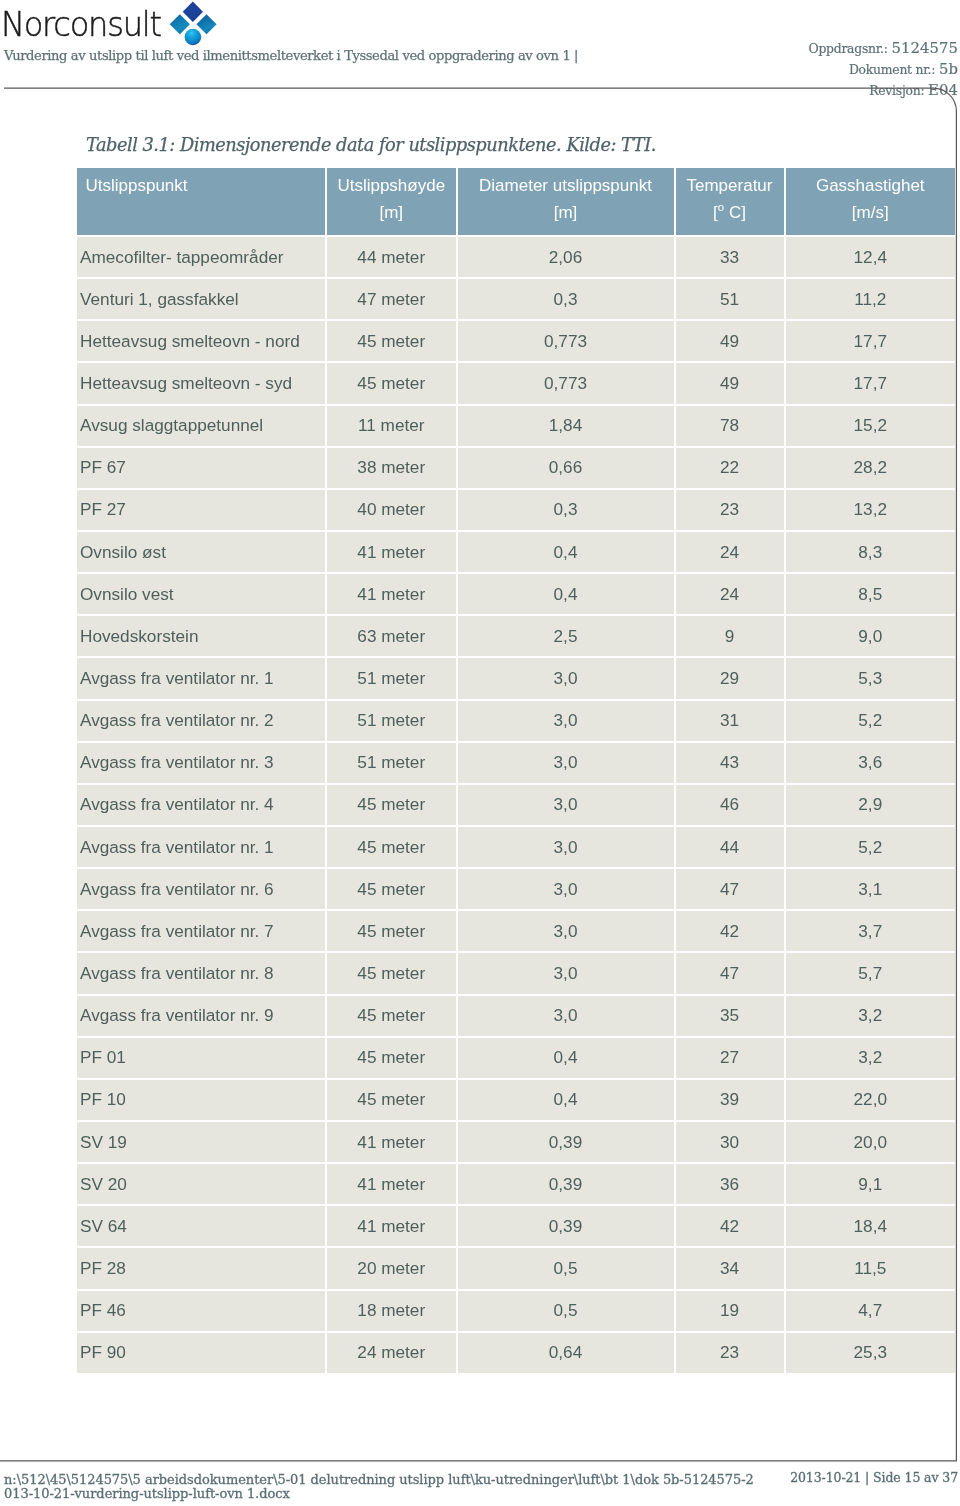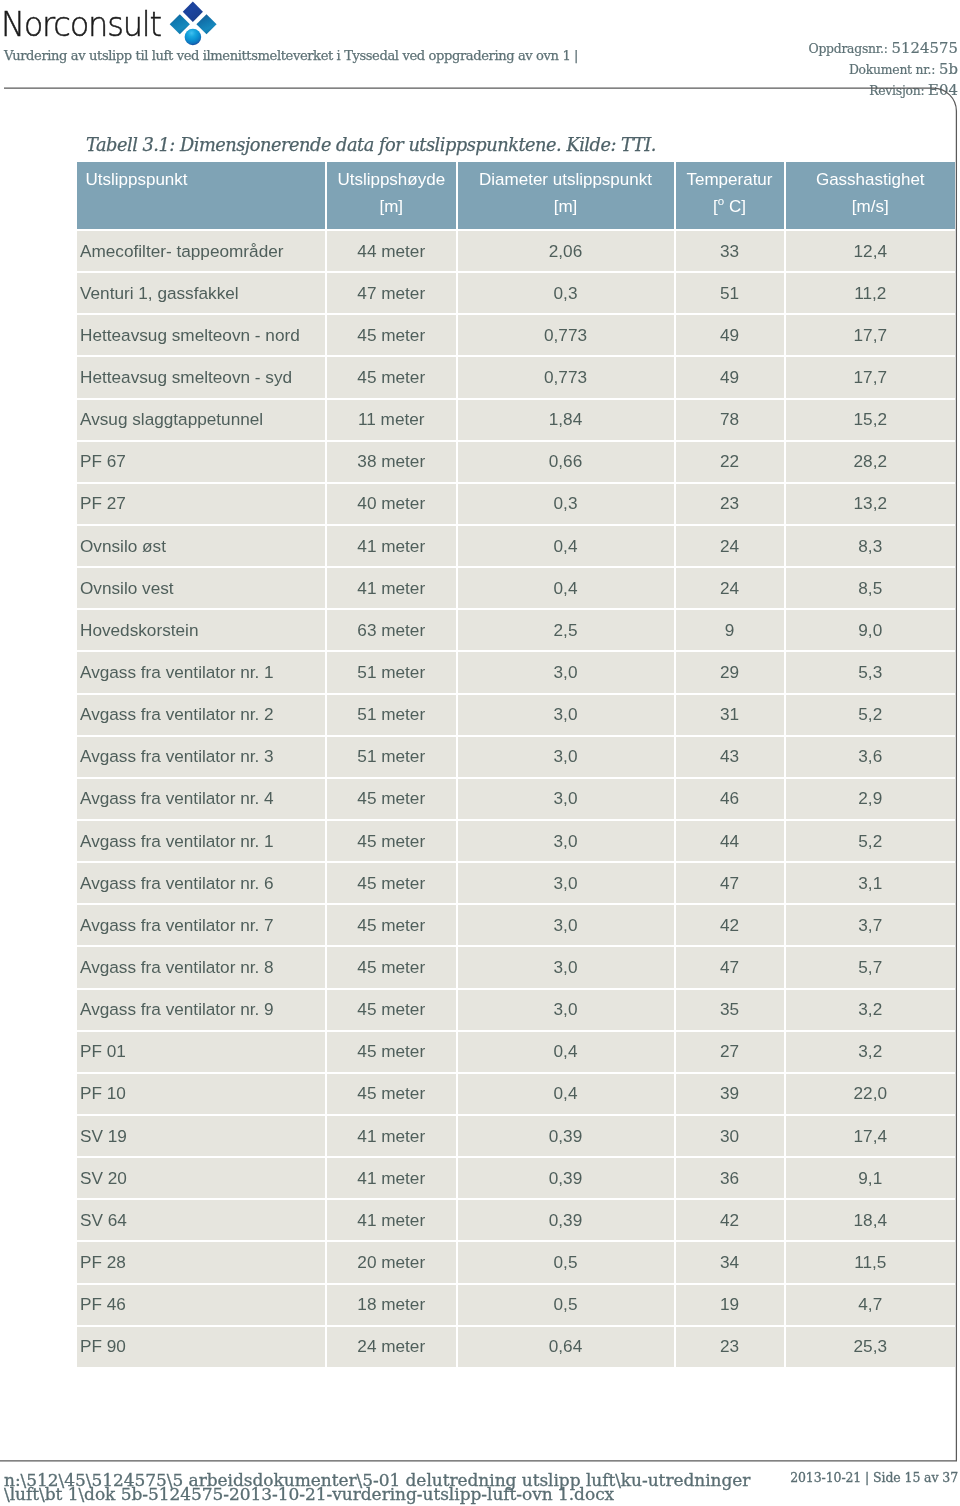--- a/index.html
+++ b/index.html
@@ -32,39 +32,39 @@
   .frame{position:absolute;left:0;top:0;width:960px;height:1506px;
      pointer-events:none;}
 
   
   .caption{position:absolute;left:86px;top:134px;
      font-family:"DejaVu Serif",serif;font-style:italic;font-size:17.8px;
      color:#4e6268;letter-spacing:-0.5px;white-space:nowrap;line-height:22px;
      -webkit-text-stroke:0.25px #4e6268;}
 
   
-  .tbl{position:absolute;left:77px;top:162px;width:878px;
+  .tbl{position:absolute;left:77px;top:168px;width:878px;
      border-collapse:separate;border-spacing:0;table-layout:fixed;}
   .tbl th{background:#7fa3b5;color:#ffffff;font-weight:400;
      font-size:17px;line-height:27px;padding:4.2px 3px 0;vertical-align:top;
      height:69px;box-sizing:border-box;text-align:center;
      border-right:2px solid #fff;border-bottom:2px solid #fff;white-space:nowrap;}
   .tbl th.left{text-align:left;padding-left:8.5px;}
   .tbl th:last-child{border-right:none;}
   .tbl td{background:#e6e5de;color:#4f5f5b;font-size:17.2px;
      height:40.15px;padding:0 3px;text-align:center;vertical-align:middle;
      border-right:2px solid #fff;border-bottom:2px solid #fff;white-space:nowrap;}
   .tbl td.left{text-align:left;}
   .tbl td:last-child{border-right:none;}
   .tbl tr:last-child td{border-bottom:none;}
   .sub{font-size:11.5px;vertical-align:super;line-height:0;letter-spacing:0;}
 
   
   .footer-left{position:absolute;left:4px;top:1473px;width:753px;
-     font-family:"DejaVu Serif",serif;font-size:17px;line-height:14px;
+     font-family:"DejaVu Serif",serif;font-size:13px;line-height:14px;
      color:#5a6e73;letter-spacing:-0.05px;word-break:break-all;
      -webkit-text-stroke:0.3px #5a6e73;}
   .footer-right{position:absolute;right:2px;top:1471px;
      font-family:"DejaVu Serif",serif;font-size:12.5px;line-height:14px;
      color:#5a6e73;letter-spacing:-0.1px;white-space:nowrap;
      -webkit-text-stroke:0.3px #5a6e73;}
 </style>
 </head>
 <body>
 
@@ -284,21 +284,21 @@
           <td>45 meter</td>
           <td>0,4</td>
           <td>39</td>
           <td>22,0</td>
         </tr>
         <tr>
           <td class="left">SV 19</td>
           <td>41 meter</td>
           <td>0,39</td>
           <td>30</td>
-          <td>17,4</td>
+          <td>20,0</td>
         </tr>
         <tr>
           <td class="left">SV 20</td>
           <td>41 meter</td>
           <td>0,39</td>
           <td>36</td>
           <td>9,1</td>
         </tr>
         <tr>
           <td class="left">SV 64</td>

